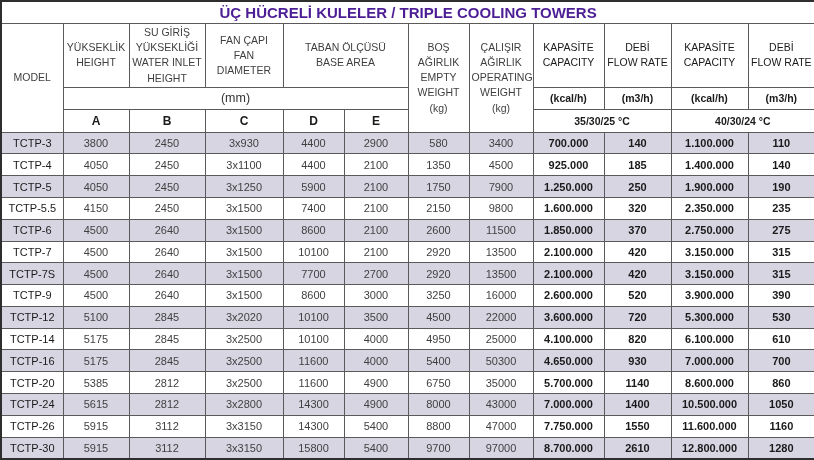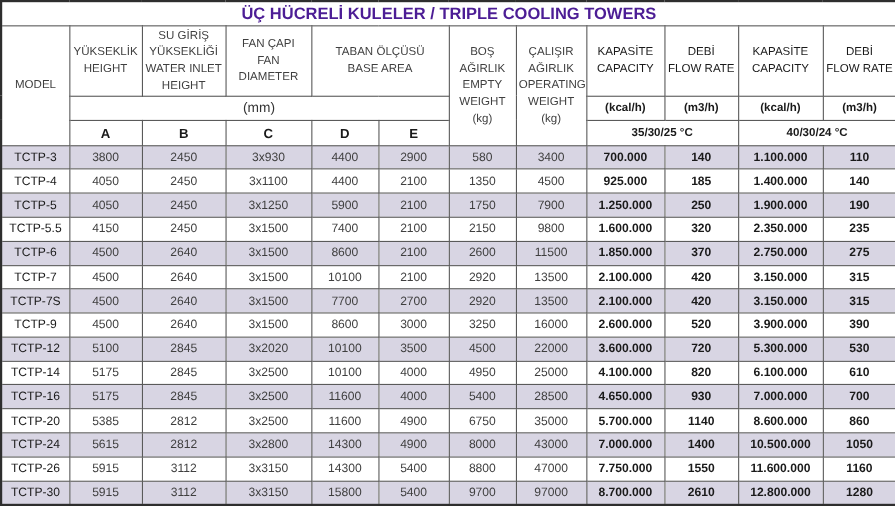--- a/index.html
+++ b/index.html
@@ -260,21 +260,21 @@
         <td class="boldval">610</td>
       </tr>
       <tr class="shaded">
         <td class="model">TCTP-16</td>
         <td class="plainval">5175</td>
         <td class="plainval">2845</td>
         <td class="plainval">3x2500</td>
         <td class="plainval">11600</td>
         <td class="plainval">4000</td>
         <td class="plainval">5400</td>
-        <td class="plainval">28500</td>
+        <td class="plainval">50300</td>
         <td class="boldval">4.650.000</td>
         <td class="boldval">930</td>
         <td class="boldval">7.000.000</td>
         <td class="boldval">700</td>
       </tr>
       <tr>
         <td class="model">TCTP-20</td>
         <td class="plainval">5385</td>
         <td class="plainval">2812</td>
         <td class="plainval">3x2500</td>

